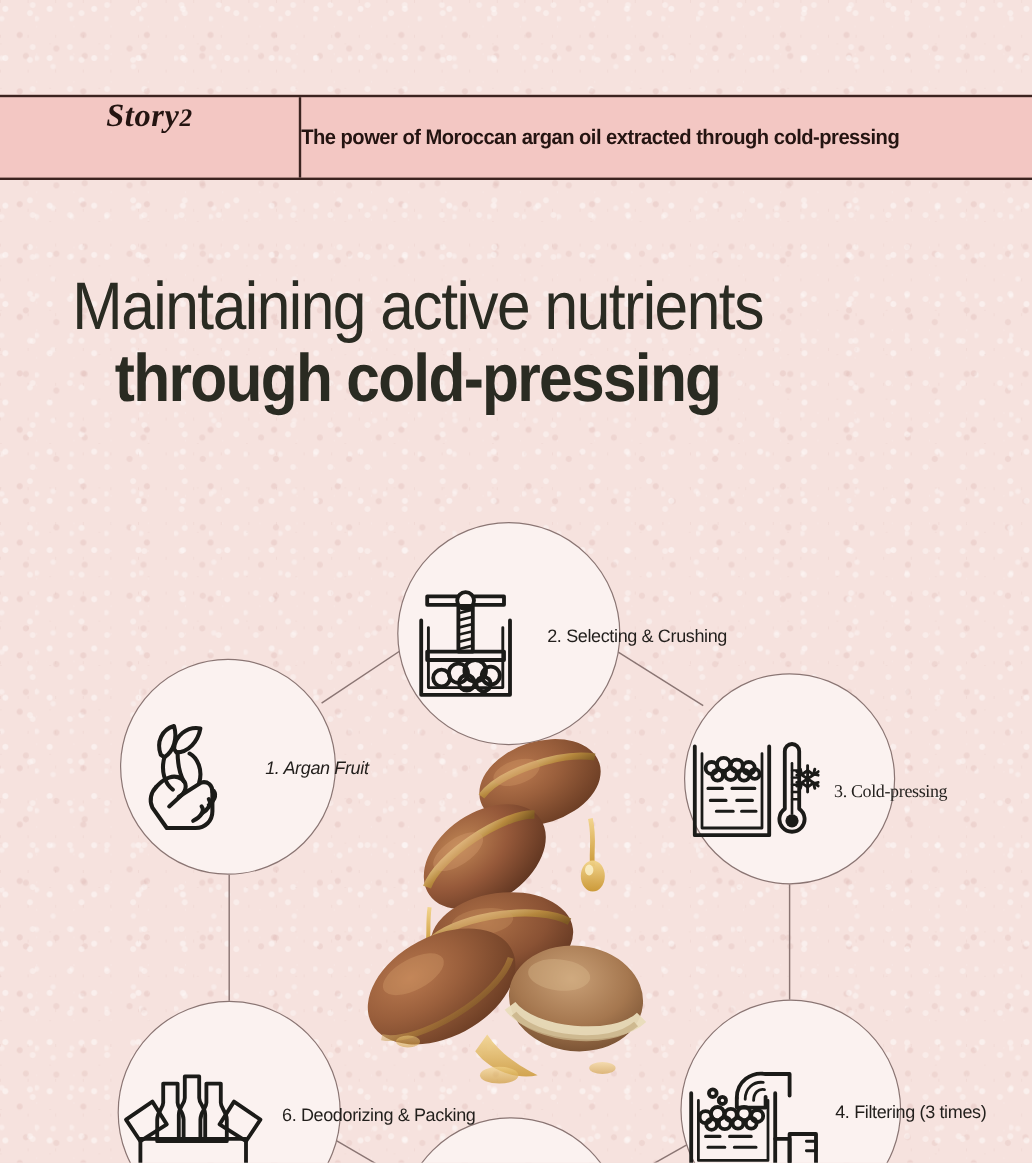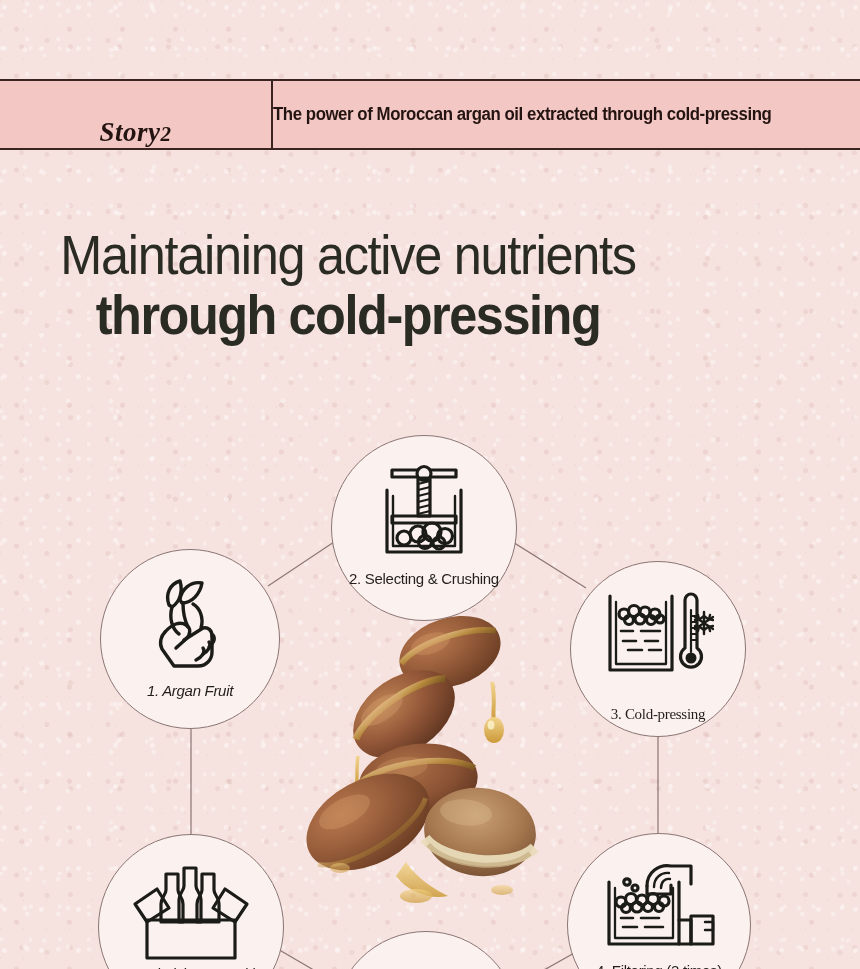--- a/index.html
+++ b/index.html
@@ -38,21 +38,21 @@
   
   .story-band{
     position:absolute;left:0;top:79px;width:860px;height:71px;z-index:5;
     background:#f3c7c3;
     border-top:2px solid #3b2320;
     border-bottom:2px solid #3b2320;
     box-sizing:border-box;
     display:flex;align-items:stretch;
   }
   .story-band-left{
-    width:273px;display:flex;align-items:flex-end;justify-content:center;
+    width:251px;display:flex;align-items:flex-start;justify-content:center;
     border-right:2px solid #3b2320;box-sizing:border-box;
   }
   .story-label{
     font-family:"Liberation Serif", serif;
     font-style:italic;font-weight:bold;
     font-size:27px;color:#241411;letter-spacing:.5px;
   }
   .story-label .num{font-size:21px;font-style:italic;font-weight:bold;}
   .story-band-right{
     flex:1;display:flex;align-items:center;
@@ -82,21 +82,21 @@
   
   .diagram{position:absolute;left:0;top:0;width:860px;height:969px;z-index:4;}
   .link-layer{position:absolute;left:0;top:0;width:860px;height:969px;z-index:3;}
 
   .node{
     position:absolute;z-index:6;
     border-radius:50%;
     background:#fbf2f0;
     border:1.3px solid #8a7573;
     box-sizing:border-box;
-    display:flex;flex-direction:column;align-items:center;justify-content:flex-start;
+    display:flex;flex-direction:row;align-items:center;justify-content:flex-start;gap:12px;
   }
   .node .glyph{
     width:100%;display:flex;align-items:center;justify-content:center;
   }
   .node .caption{
     font-size:15px;color:#221f1c;letter-spacing:-.3px;white-space:nowrap;
     font-family:"Liberation Sans", sans-serif;
   }
 
   

